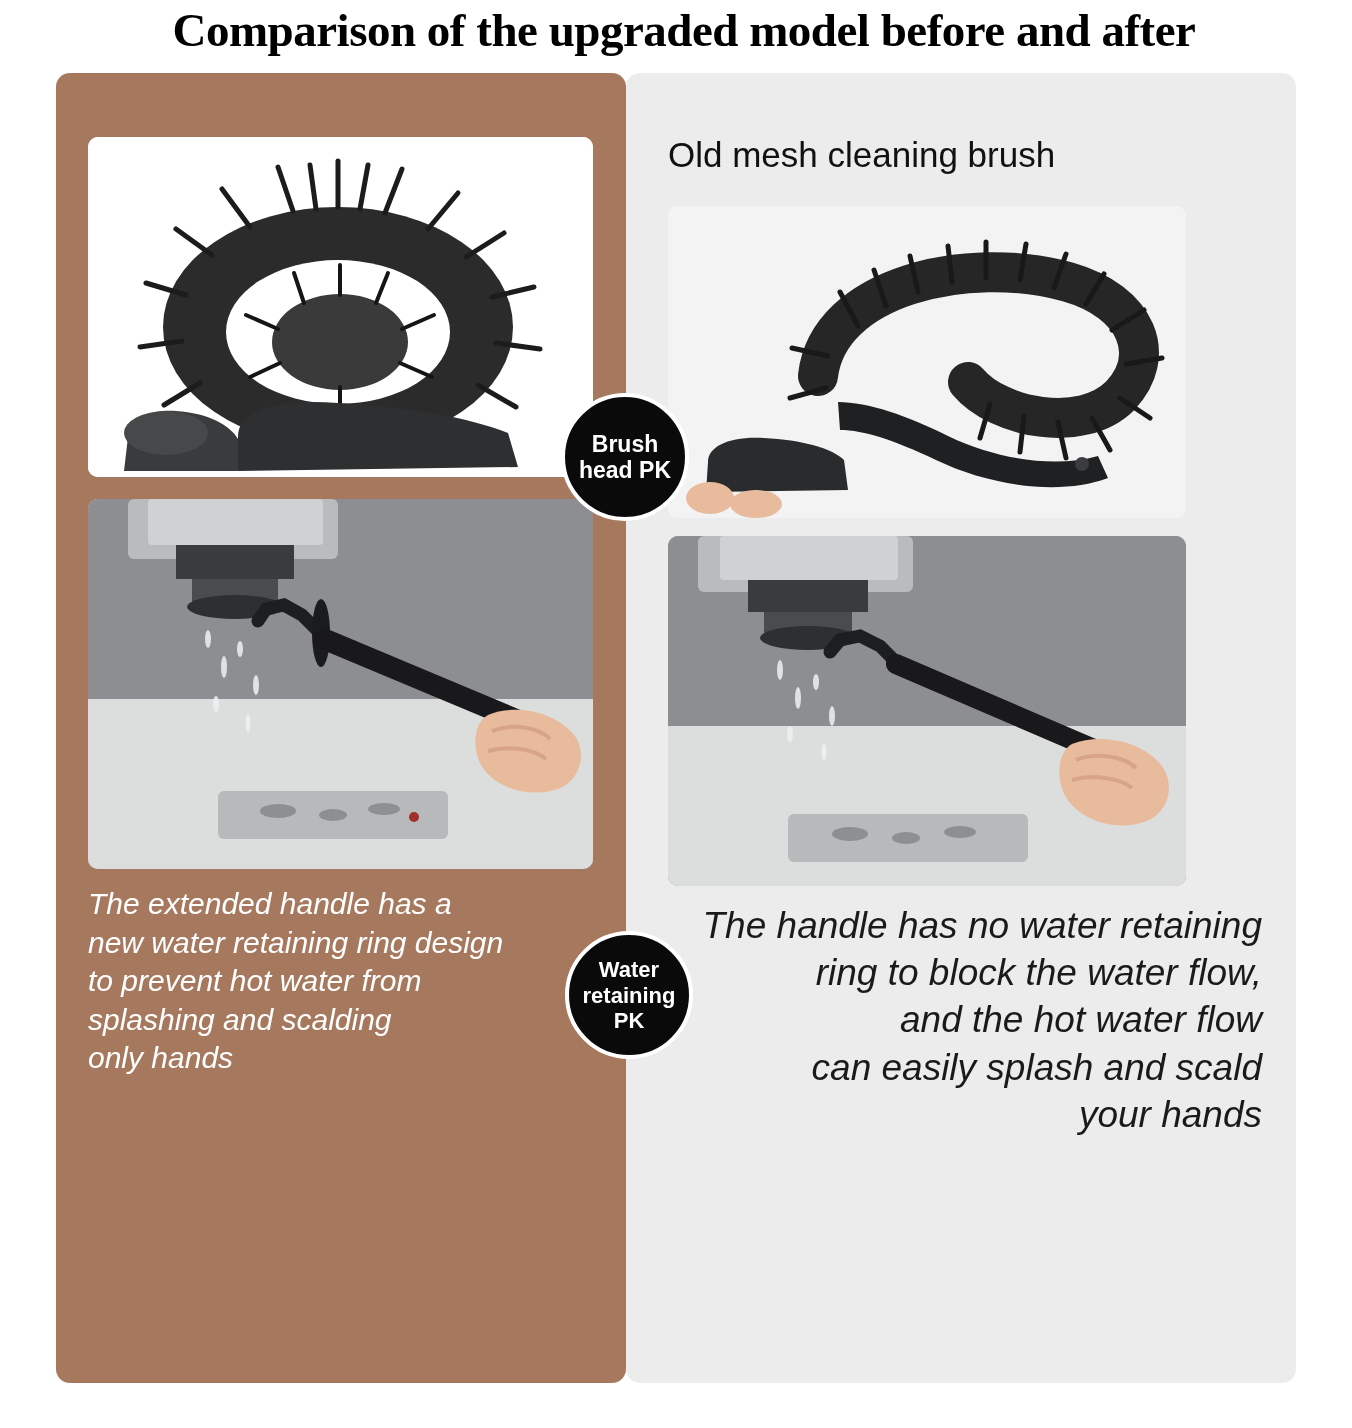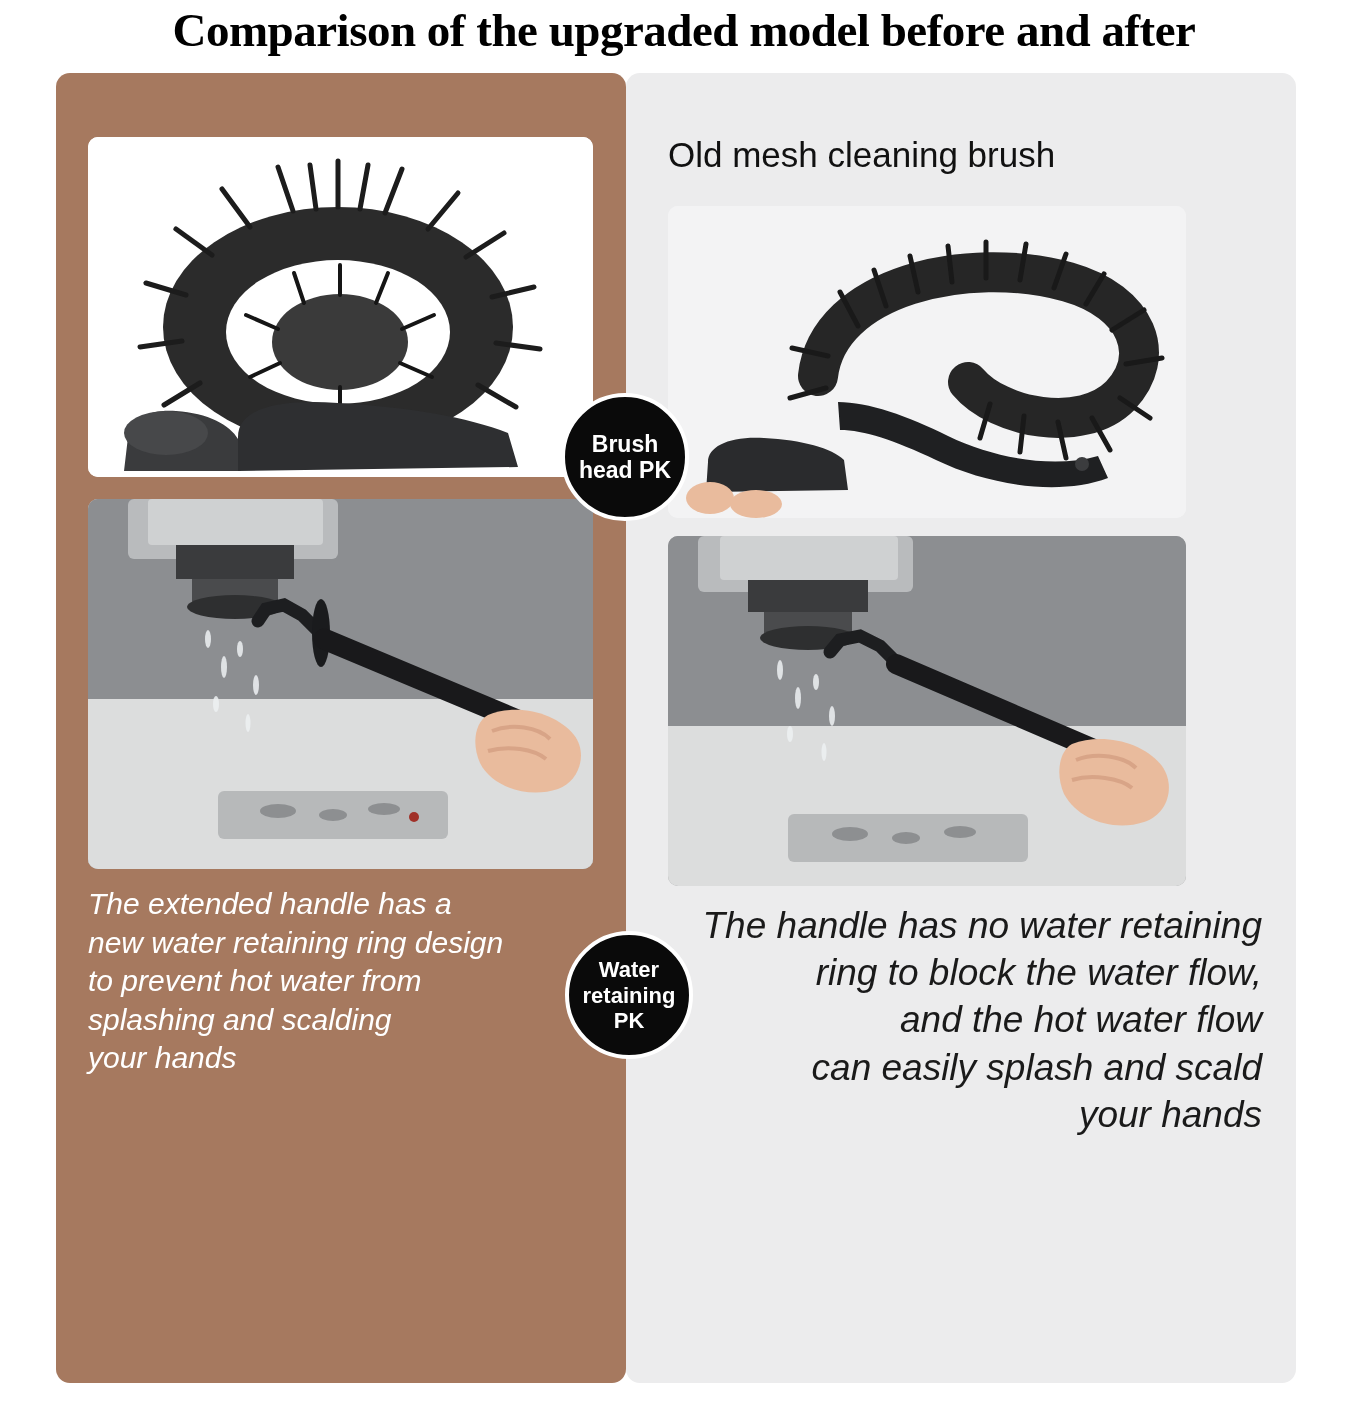--- a/index.html
+++ b/index.html
@@ -248,21 +248,21 @@
           <ellipse cx="296" cy="310" rx="16" ry="6"></ellipse>
         </g>
         <circle cx="326" cy="318" r="5" fill="#a03028"></circle>
       </svg>
     </div>
 
     <div class="caption caption-2">The extended handle has a
 new water retaining ring design
 to prevent hot water from
 splashing and scalding
-your hands</div>
+only hands</div>
   </div>
 
   <div class="panel panel-old">
 
     <div class="panel-heading">Old mesh cleaning brush</div>
 
     <div class="photo photo-old-1">
       <svg width="518" height="312" viewBox="0 0 518 312" style="display:block">
         <rect width="518" height="312" fill="#f3f3f4"></rect>
 

